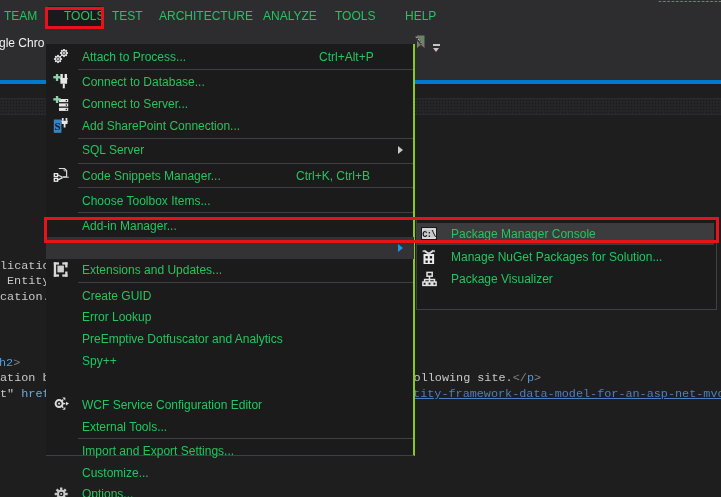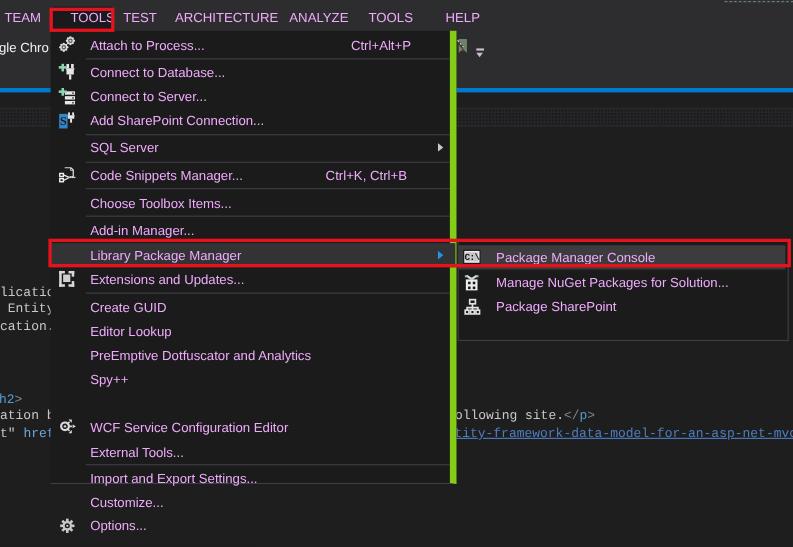--- a/index.html
+++ b/index.html
@@ -1,21 +1,21 @@
 <!DOCTYPE html>
 <html><head>
 <meta charset="utf-8">
 <style>
   html,body{margin:0;padding:0;}
   body{width:721px;height:497px;overflow:hidden;background:#1e1e1e;
        font-family:"Liberation Sans",sans-serif;position:relative;}
   .abs{position:absolute;}
   .code{font-family:"Liberation Mono",monospace;font-size:11.8px;line-height:15px;
         color:#c8c8c8;white-space:pre;}
-  .mtxt{font-size:12px;color:#f0abfc;white-space:nowrap;}
+  .mtxt{font-size:12px;color:#22c55e;white-space:nowrap;}
   .mrow{position:absolute;height:22px;line-height:22px;}
   .sep{position:absolute;left:32px;right:0;height:1px;background:#3f3f46;}
   .micon{position:absolute;left:7px;top:3px;width:16px;height:16px;}
 </style>
 </head>
 <body>
 
 <div class="abs" style="left:0;top:83px;width:721px;height:414px;background:#1e1e1e;"></div>
 
 <div class="abs" style="left:0;top:98px;width:721px;height:15px;background-color:#252528;
@@ -51,22 +51,22 @@
 
 <svg class="abs" style="left:415px;top:34px;" width="11" height="15" viewBox="0 0 11 15">
   <path d="M2 1.5 H9.5 V14 L5.8 10.8 L2 14 Z" fill="#6f8168"></path>
   <path d="M0.5 3 L6.3 9.8" stroke="#39393c" stroke-width="2.4"></path>
   <path d="M1 2.5 L6.5 9" stroke="#c9d2c4" stroke-width="1" stroke-dasharray="2 1.4"></path>
   <circle cx="5.8" cy="11.8" r="1" fill="#7c2830"></circle>
 </svg>
 <div class="abs" style="left:433px;top:44px;width:7px;height:2px;background:#c9c0c9;"></div>
 <div class="abs" style="left:433px;top:48px;width:0;height:0;border-left:3.5px solid transparent;border-right:3.5px solid transparent;border-top:4px solid #c9c0c9;"></div>
 
-<div id="menu" class="abs" style="left:46px;top:28px;width:369px;height:412px;background:#1b1b1c;
-     border-right:6px solid #84cc16;border-bottom:1px solid #3f3f46;box-sizing:border-box;">
+<div id="menu" class="abs" style="left:46px;top:44px;width:369px;height:412px;background:#1b1b1c;
+     border-right:2px solid #84cc16;border-bottom:1px solid #3f3f46;box-sizing:border-box;">
 
   <div class="mrow mtxt" style="left:0;top:2px;width:368px;">
     <svg class="micon" viewBox="0 0 16 16">
       <g fill="#e2dee4">
         <circle cx="5" cy="10" r="3"></circle>
         <circle cx="5" cy="6.9" r="1.1"></circle>
           <circle cx="5" cy="13.1" r="1.1"></circle>
           <circle cx="1.9" cy="10" r="1.1"></circle>
           <circle cx="8.1" cy="10" r="1.1"></circle>
         <circle cx="2.8" cy="7.8" r="1"></circle>
@@ -171,21 +171,20 @@
   <div class="mrow mtxt" style="left:0;top:145.5px;width:368px;text-decoration:underline;">
     <span style="position:absolute;left:36px;">Choose Toolbox Items...</span>
   </div>
   <div class="sep" style="top:167.7px;"></div>
 
   <div class="mrow mtxt" style="left:0;top:170.5px;width:368px;">
     <span style="position:absolute;left:36px;">Add-in Manager...</span>
   </div>
 
   <div class="mrow mtxt" style="left:0;top:192.5px;width:368px;background:#333336;">
-    <span style="position:absolute;left:36px;">Library Package Manager</span>
     <svg style="position:absolute;left:352px;top:7px;" width="5" height="8" viewBox="0 0 5 8">
         <path d="M0 0 L5 4 L0 8 Z" fill="#1c97ea"></path>
       </svg>
   </div>
 
   <div class="mrow mtxt" style="left:0;top:215px;width:368px;">
     <svg class="micon" viewBox="0 0 16 16">
       <g fill="#d8d8d8">
         <rect x="0.8" y="0.3" width="2.3" height="14.4"></rect>
         <rect x="0.8" y="0.3" width="5.2" height="2.3"></rect>
@@ -198,21 +197,21 @@
       <rect x="4.4" y="3.6" width="6.5" height="6.8" fill="#d0d0d0"></rect>
     </svg>
     <span style="position:absolute;left:36px;">Extensions and Updates...</span>
   </div>
   <div class="sep" style="top:237.6px;"></div>
 
   <div class="mrow mtxt" style="left:0;top:240.7px;width:368px;">
       <span style="position:absolute;left:36px;">Create GUID</span>
     </div>
   <div class="mrow mtxt" style="left:0;top:262px;width:368px;">
-      <span style="position:absolute;left:36px;">Editor Lookup</span>
+      <span style="position:absolute;left:36px;">Error Lookup</span>
     </div>
   <div class="mrow mtxt" style="left:0;top:283.5px;width:368px;">
       <span style="position:absolute;left:36px;">PreEmptive Dotfuscator and Analytics</span>
     </div>
   <div class="mrow mtxt" style="left:0;top:305.9px;width:368px;">
       <span style="position:absolute;left:36px;">Spy++</span>
     </div>
 
   <div class="mrow mtxt" style="left:0;top:349.7px;width:368px;">
     <svg class="micon" viewBox="0 0 16 16">
@@ -295,19 +294,19 @@
   <div class="mrow mtxt" style="left:0;top:47.7px;width:297px;">
     <svg class="micon" style="left:4px;" viewBox="0 0 16 16">
       <g fill="none" stroke="#e2e2e2" stroke-width="1.5">
         <rect x="6" y="1.4" width="5.2" height="3.8"></rect>
         <path d="M8.5 5.2 V8.4 M3.6 11 V8.6 H13.5 V11 M8.5 8.6 V11"></path>
         <rect x="1.9" y="11" width="3.4" height="3.4"></rect>
         <rect x="6.8" y="11" width="3.4" height="3.4"></rect>
         <rect x="11.7" y="11" width="3.4" height="3.4"></rect>
       </g>
     </svg>
-    <span style="position:absolute;left:34px;">Package SharePoint</span>
+    <span style="position:absolute;left:34px;">Package Visualizer</span>
   </div>
 
 </div>
 
 <div class="abs" style="left:45px;top:7px;width:59px;height:22px;border:3px solid #e6131c;box-sizing:border-box;"></div>
 <div class="abs" style="left:44px;top:217px;width:675px;height:26px;border:3.5px solid #e6131c;box-sizing:border-box;"></div>
 
 </body></html>

